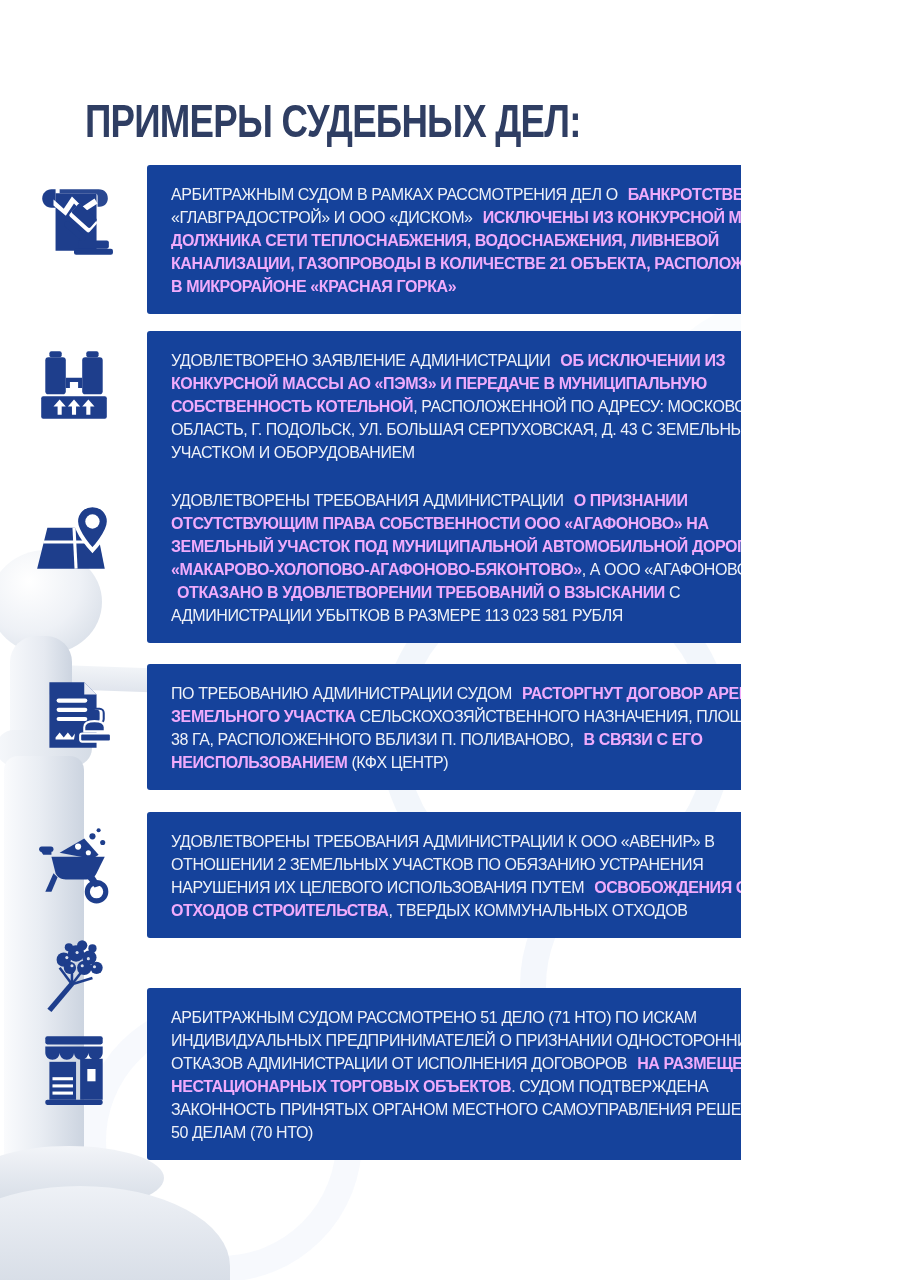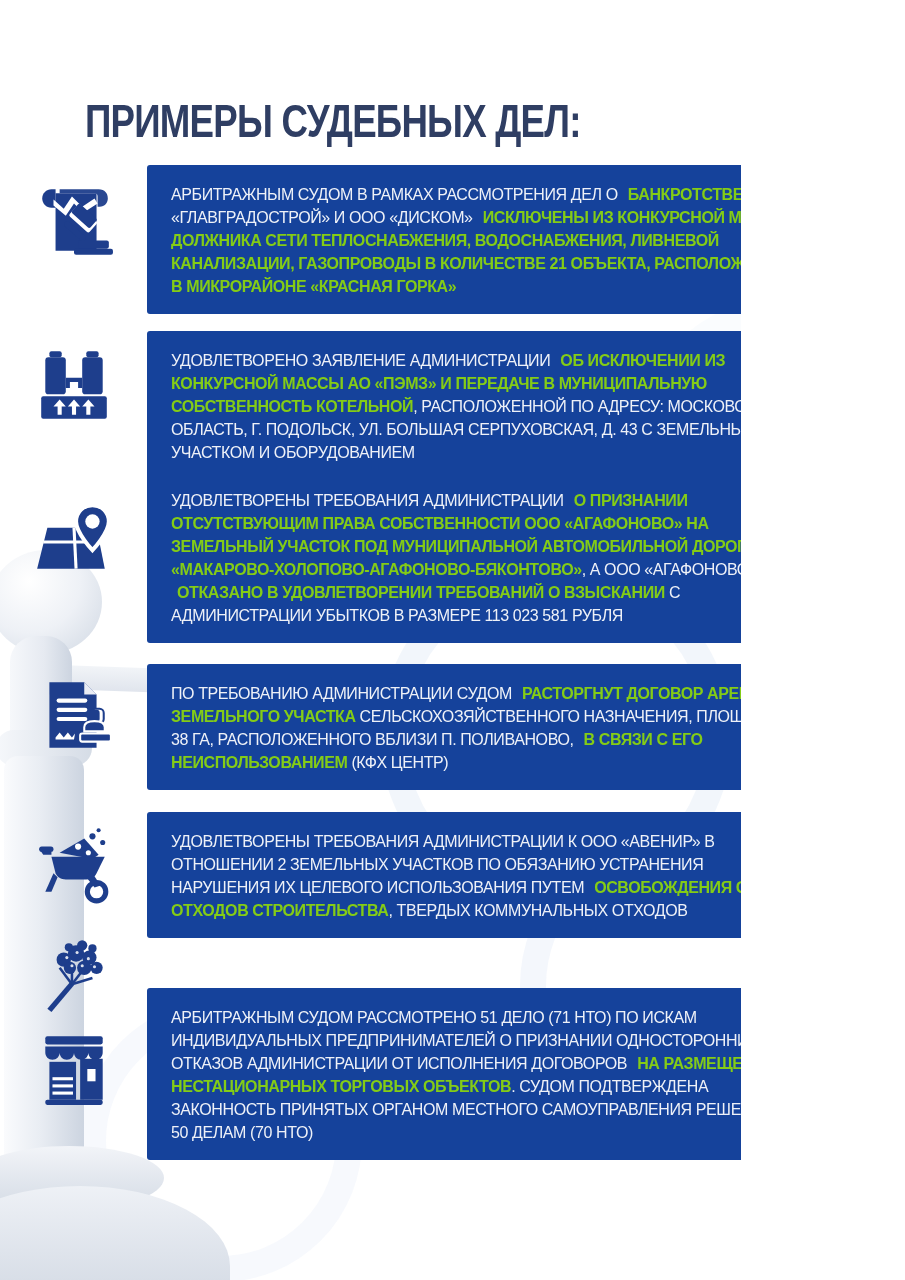--- a/index.html
+++ b/index.html
@@ -43,21 +43,21 @@
     transform:scaleX(.78);transform-origin:left top;}
 
   
   .row{position:absolute;left:0;width:830px;display:flex;z-index:2;}
   .icon-col{flex:0 0 147px;display:flex;justify-content:center;align-items:flex-start;padding-top:16px;box-sizing:border-box;}
   .icon-col svg{width:82px;height:82px;color:var(--icon-navy);}
   .case-box{flex:1;background:var(--box-blue);border-radius:3px;
     padding:18px 24px 16px 24px;box-sizing:border-box;}
   .case-text{margin:0;color:rgba(255,255,255,.93);font-size:16px;line-height:23px;
     letter-spacing:-0.4px;text-transform:uppercase;}
-  .case-text .b{color:#84cc16;font-weight:700;padding-left:6px;}
+  .case-text .b{color:#f0abfc;font-weight:700;padding-left:6px;}
 </style>
 </head>
 <body>
 
 <div class="page">
 
   <div class="swirl s1"></div>
   <div class="swirl s2"></div>
   <div class="swirl s3"></div>
   <div class="swirl s4"></div>

